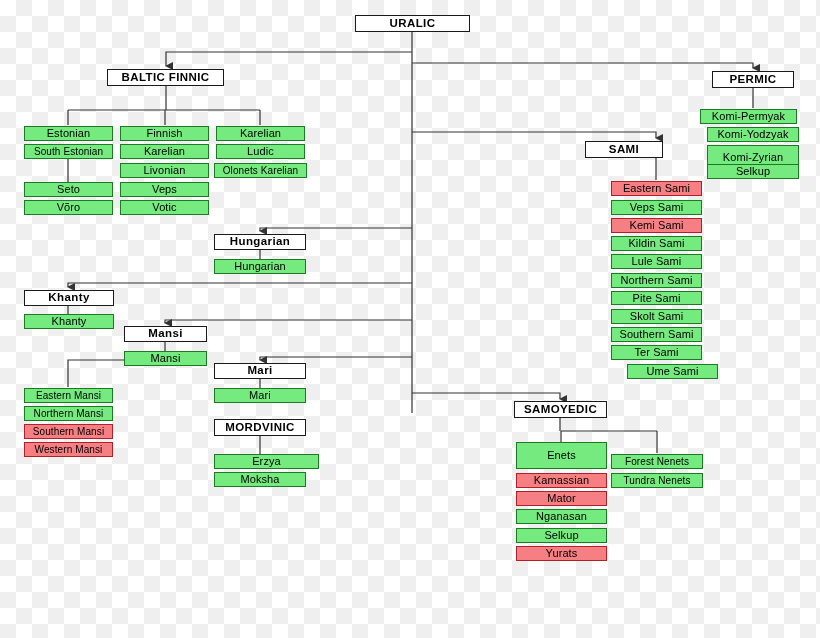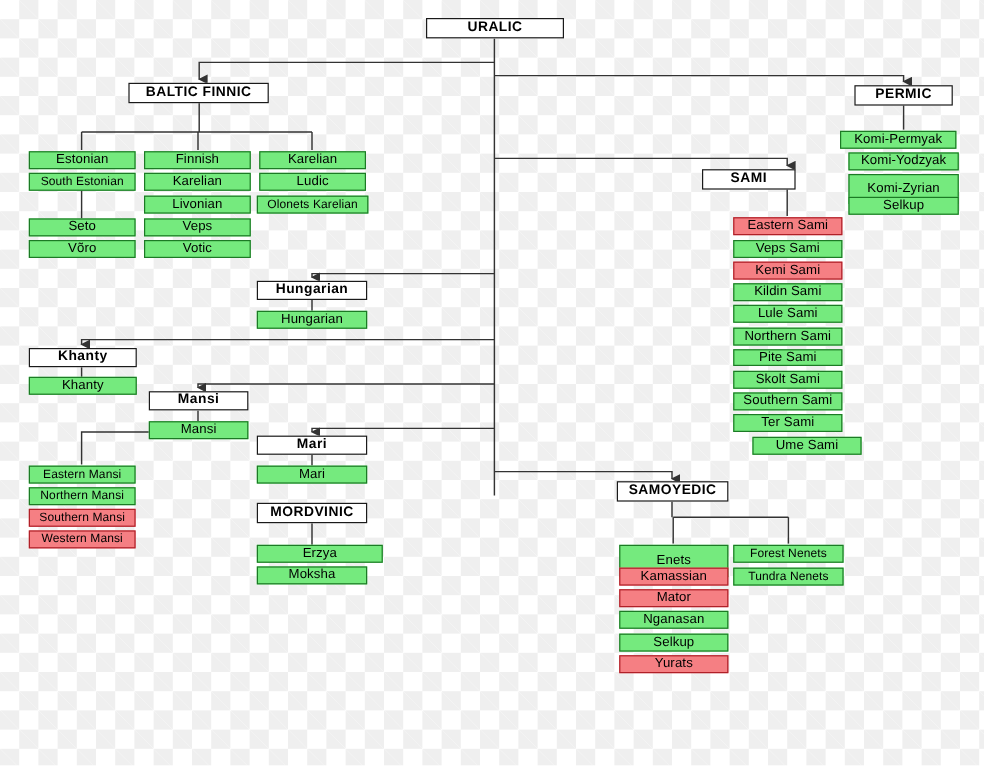--- a/index.html
+++ b/index.html
@@ -172,21 +172,21 @@
 
   <div class="node header" style="left:214px; top:363px; width:92px; height:16px;">Mari</div>
   <div class="node live" style="left:214px; top:388px; width:92px; height:15px;">Mari</div>
 
   <div class="node header" style="left:214px; top:419px; width:92px; height:17px;">MORDVINIC</div>
   <div class="node live" style="left:214px; top:454px; width:105px; height:15px;">Erzya</div>
   <div class="node live" style="left:214px; top:472px; width:92px; height:15px;">Moksha</div>
 
   <div class="node header" style="left:514px; top:401px; width:93px; height:17px;">SAMOYEDIC</div>
 
-  <div class="node live" style="left:516px; top:454px; width:91px; height:27px;">Enets</div>
+  <div class="node live" style="left:516px; top:442px; width:91px; height:27px;">Enets</div>
   <div class="node dead" style="left:516px; top:473px; width:91px; height:15px;">Kamassian</div>
   <div class="node dead" style="left:516px; top:491px; width:91px; height:15px;">Mator</div>
   <div class="node live" style="left:516px; top:509px; width:91px; height:15px;">Nganasan</div>
   <div class="node live" style="left:516px; top:528px; width:91px; height:15px;">Selkup</div>
   <div class="node dead" style="left:516px; top:546px; width:91px; height:15px;">Yurats</div>
 
   <div class="node live tiny" style="left:611px; top:454px; width:92px; height:15px;">Forest Nenets</div>
   <div class="node live tiny" style="left:611px; top:473px; width:92px; height:15px;">Tundra Nenets</div>
 
 </div>

